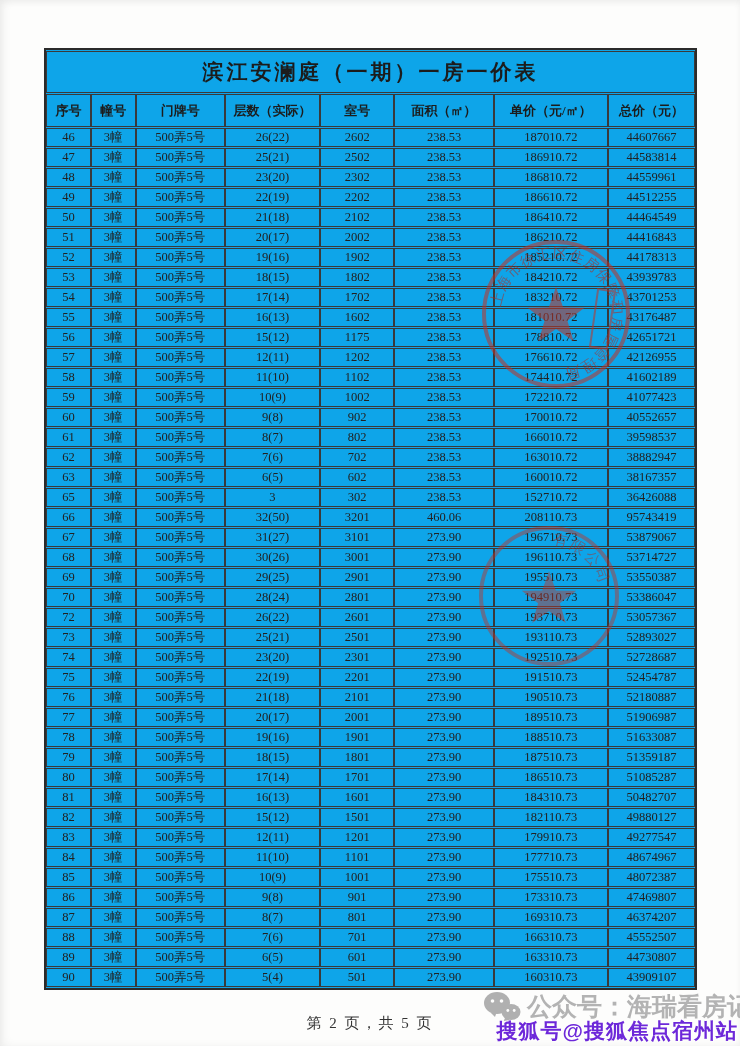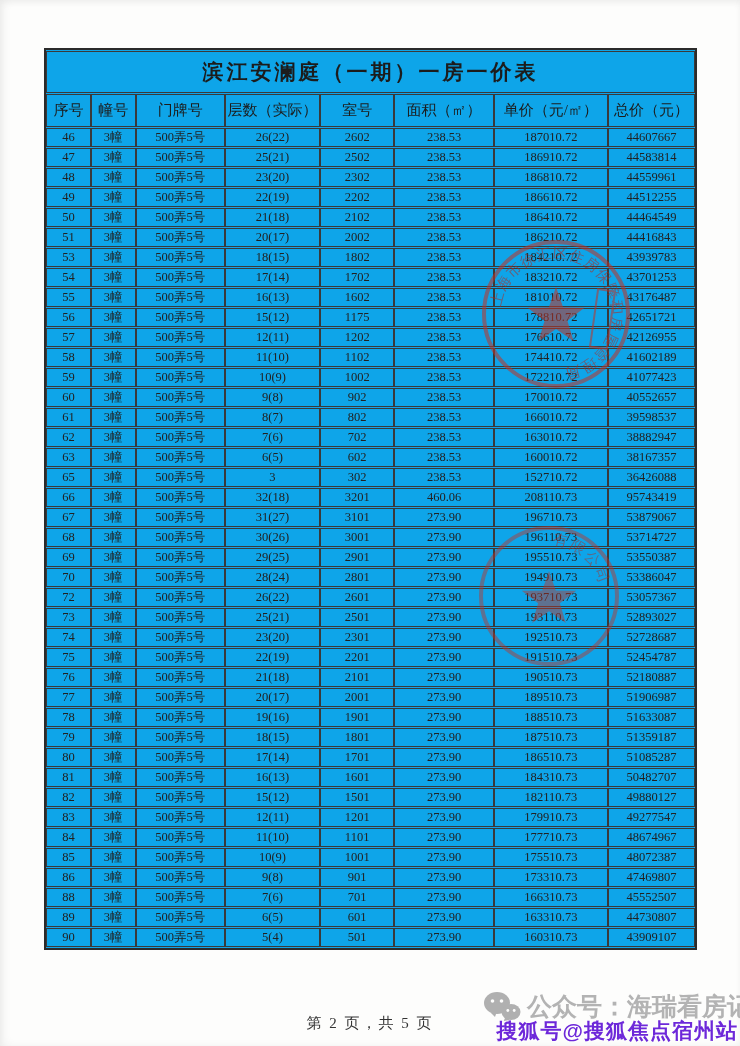--- a/index.html
+++ b/index.html
@@ -20,21 +20,21 @@
     table-layout:fixed;
   }
   .price-table th,.price-table td{
     border:1px solid #3a3a3a;
     text-align:center;vertical-align:middle;
     padding:0 1px;overflow:hidden;white-space:nowrap;
   }
   .title-cell{
     height:40px;font-size:21px;font-weight:bold;letter-spacing:3px;
   }
-  .head-row th{height:31px;font-size:15px;font-weight:normal;}
+  .head-row th{height:31px;font-size:13px;font-weight:bold;}
   .body-row td{height:17px;line-height:17px;font-size:12.5px;color:#222;}
 
   .footer-page{
     position:absolute;left:0;right:0;top:1014px;text-align:center;
     font-size:15px;letter-spacing:2px;color:#333;
   }
 
   
   .stamp{position:absolute;pointer-events:none;}
   .stamp-1{left:470px;top:228px;}
@@ -139,20 +139,30 @@
       <td>51</td>
       <td>3幢</td>
       <td>500弄5号</td>
       <td>20(17)</td>
       <td>2002</td>
       <td>238.53</td>
       <td>186210.72</td>
       <td>44416843</td>
     </tr>
         <tr class="body-row">
+      <td>52</td>
+      <td>3幢</td>
+      <td>500弄5号</td>
+      <td>19(16)</td>
+      <td>1902</td>
+      <td>238.53</td>
+      <td>185210.72</td>
+      <td>44178313</td>
+    </tr>
+        <tr class="body-row">
       <td>53</td>
       <td>3幢</td>
       <td>500弄5号</td>
       <td>18(15)</td>
       <td>1802</td>
       <td>238.53</td>
       <td>184210.72</td>
       <td>43939783</td>
     </tr>
         <tr class="body-row">
@@ -262,21 +272,21 @@
       <td>3</td>
       <td>302</td>
       <td>238.53</td>
       <td>152710.72</td>
       <td>36426088</td>
     </tr>
         <tr class="body-row">
       <td>66</td>
       <td>3幢</td>
       <td>500弄5号</td>
-      <td>32(18)</td>
+      <td>32(50)</td>
       <td>3201</td>
       <td>460.06</td>
       <td>208110.73</td>
       <td>95743419</td>
     </tr>
         <tr class="body-row">
       <td>67</td>
       <td>3幢</td>
       <td>500弄5号</td>
       <td>31(27)</td>
@@ -457,20 +467,30 @@
     </tr>
         <tr class="body-row">
       <td>86</td>
       <td>3幢</td>
       <td>500弄5号</td>
       <td>9(8)</td>
       <td>901</td>
       <td>273.90</td>
       <td>173310.73</td>
       <td>47469807</td>
+    </tr>
+        <tr class="body-row">
+      <td>87</td>
+      <td>3幢</td>
+      <td>500弄5号</td>
+      <td>8(7)</td>
+      <td>801</td>
+      <td>273.90</td>
+      <td>169310.73</td>
+      <td>46374207</td>
     </tr>
         <tr class="body-row">
       <td>88</td>
       <td>3幢</td>
       <td>500弄5号</td>
       <td>7(6)</td>
       <td>701</td>
       <td>273.90</td>
       <td>166310.73</td>
       <td>45552507</td>

